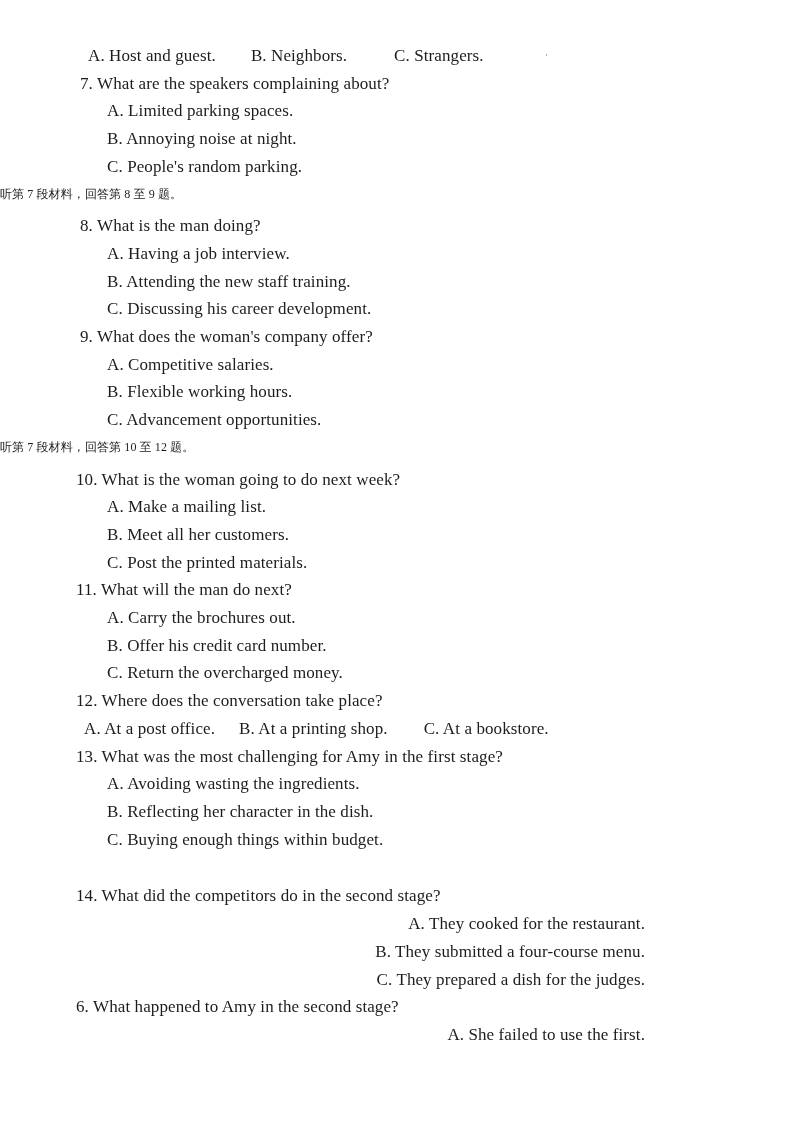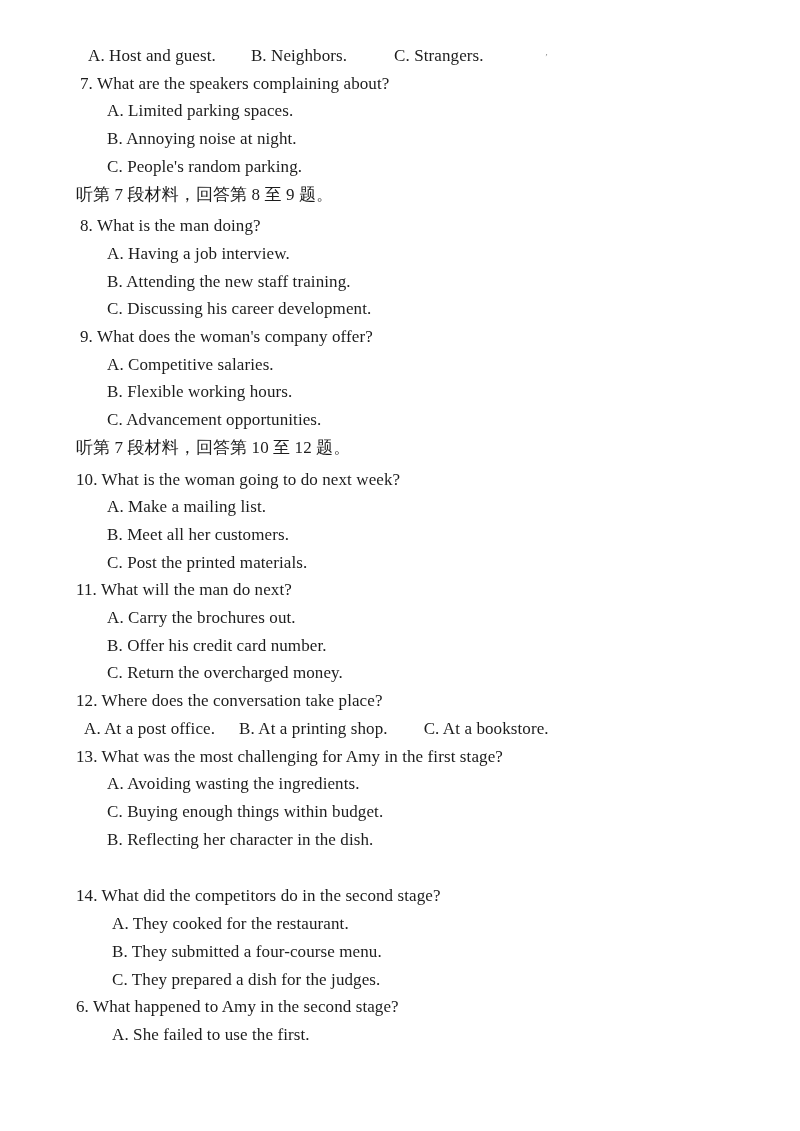--- a/index.html
+++ b/index.html
@@ -22,22 +22,22 @@
   .line {
     font-size: 17px;
     line-height: 27.7px;
     white-space: pre;
     letter-spacing: 0.1px;
   }
   
   .q        { padding-left: 80px; }   
   .q2       { padding-left: 76px; }   
   .opt      { padding-left: 107px; }  
-  .opt2     { padding-left: 112px; }  
-  .cn       { padding-left: 76px; margin-bottom: 4px; font-size: 17px; }
+  .opt2     { padding-left: 112px; text-align: right; }  
+  .cn       { margin-bottom: 4px; font-size: 12px; }
   .inline-a { padding-left: 88px; }   
   .inline-b { padding-left: 84px; }   
   .inline-a span:nth-child(2) { margin-left: 35px; }
   .inline-a span:nth-child(3) { margin-left: 47px; }
   .inline-b span:nth-child(2) { margin-left: 24px; }
   .inline-b span:nth-child(3) { margin-left: 36px; }
   .gap { height: 29px; }
   
   .artifact {
     position: absolute;
@@ -73,22 +73,22 @@
       <div class="line opt">B. Meet all her customers.</div>
       <div class="line opt">C. Post the printed materials.</div>
       <div class="line q2">11. What will the man do next?</div>
       <div class="line opt">A. Carry the brochures out.</div>
       <div class="line opt">B. Offer his credit card number.</div>
       <div class="line opt">C. Return the overcharged money.</div>
       <div class="line q2">12. Where does the conversation take place?</div>
       <div class="line inline-b"><span>A. At a post office.</span><span>B. At a printing shop.</span><span>C. At a bookstore.</span></div>
       <div class="line q2">13. What was the most challenging for Amy in the first stage?</div>
       <div class="line opt">A. Avoiding wasting the ingredients.</div>
+      <div class="line opt">B. Reflecting her character in the dish.</div>
       <div class="line opt">C. Buying enough things within budget.</div>
-      <div class="line opt">B. Reflecting her character in the dish.</div>
       <div class="line gap"></div>
       <div class="line q2">14. What did the competitors do in the second stage?</div>
       <div class="line opt2">A. They cooked for the restaurant.</div>
       <div class="line opt2">B. They submitted a four-course menu.</div>
       <div class="line opt2">C. They prepared a dish for the judges.</div>
       <div class="line q2">6. What happened to Amy in the second stage?</div>
       <div class="line opt2">A. She failed to use the first.</div>
     </div>
   <span class="artifact">’</span>
 </div>

